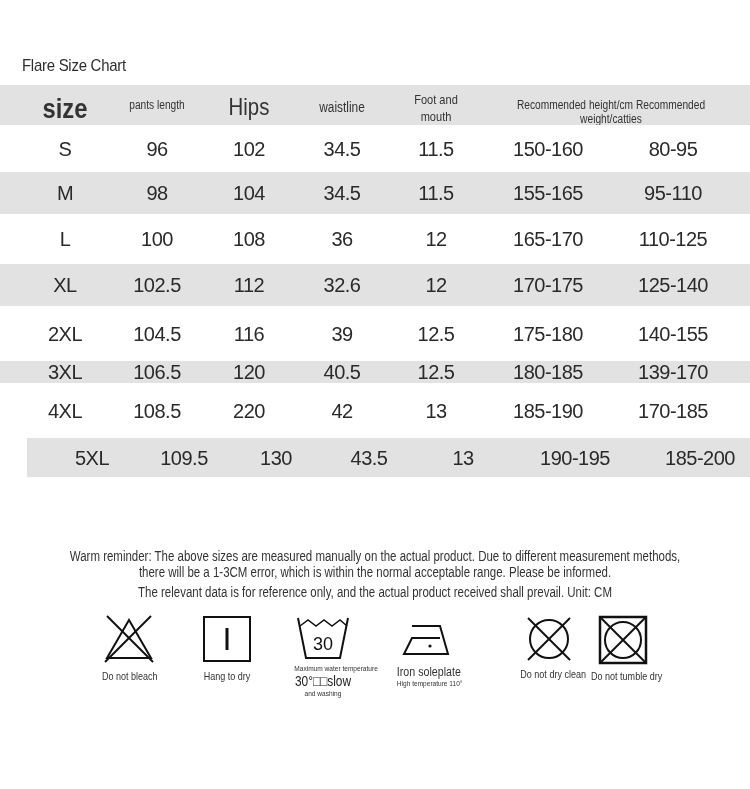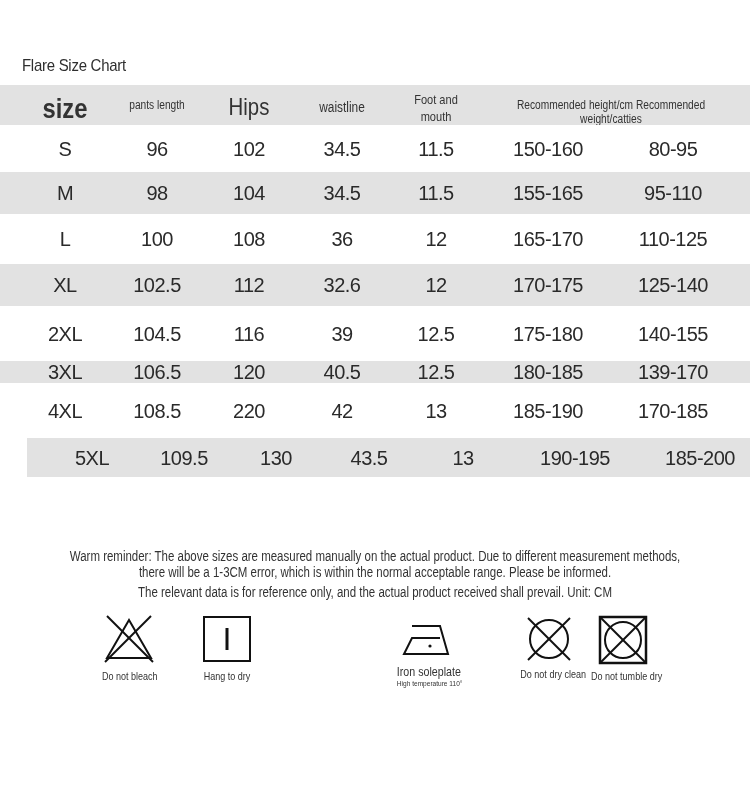--- a/index.html
+++ b/index.html
@@ -142,20 +142,30 @@
     </svg>
     <span class="lbl" style="margin-top:6px">Do not bleach</span>
   </div>
   <div class="care" style="left:194px; top:2px; width:66px;">
     <svg width="52" height="50" viewBox="0 0 52 50">
       <rect x="3" y="3" width="46" height="44" fill="none" stroke="#111" stroke-width="2"></rect>
       <line x1="26" y1="14" x2="26" y2="36" stroke="#111" stroke-width="3"></line>
     </svg>
     <span class="lbl" style="margin-top:6px">Hang to dry</span>
   </div>
+  <div class="care" style="left:288px; top:2px; width:70px;">
+    <svg width="54" height="50" viewBox="0 0 54 50">
+      <polyline points="2,4 10,44 44,44 52,4" fill="none" stroke="#111" stroke-width="2"></polyline>
+      <polyline points="4,12 12,6 20,12 28,6 36,12 44,6 51,12" fill="none" stroke="#111" stroke-width="1.5"></polyline>
+      <text x="27" y="36" text-anchor="middle" font-size="18" font-family="Liberation Sans, sans-serif" fill="#111">30</text>
+    </svg>
+    <span class="sub">Maximum water temperature</span>
+    <span class="big">30°□□slow</span>
+    <span class="sub">and washing</span>
+  </div>
   <div class="care" style="left:390px; top:8px; width:76px;">
     <svg width="56" height="40" viewBox="0 0 56 40">
       <polyline points="12,6 40,6 48,34 4,34 12,18 40,18" fill="none" stroke="#111" stroke-width="2"></polyline>
       <circle cx="30" cy="26" r="1.6" fill="#111"></circle>
     </svg>
     <span class="lbl" style="font-size:13px; margin-top:4px">Iron soleplate</span>
     <span class="sub">High temperature 110°</span>
   </div>
   <div class="care" style="left:514px; top:2px; width:70px;">
     <svg width="50" height="50" viewBox="0 0 50 50">

